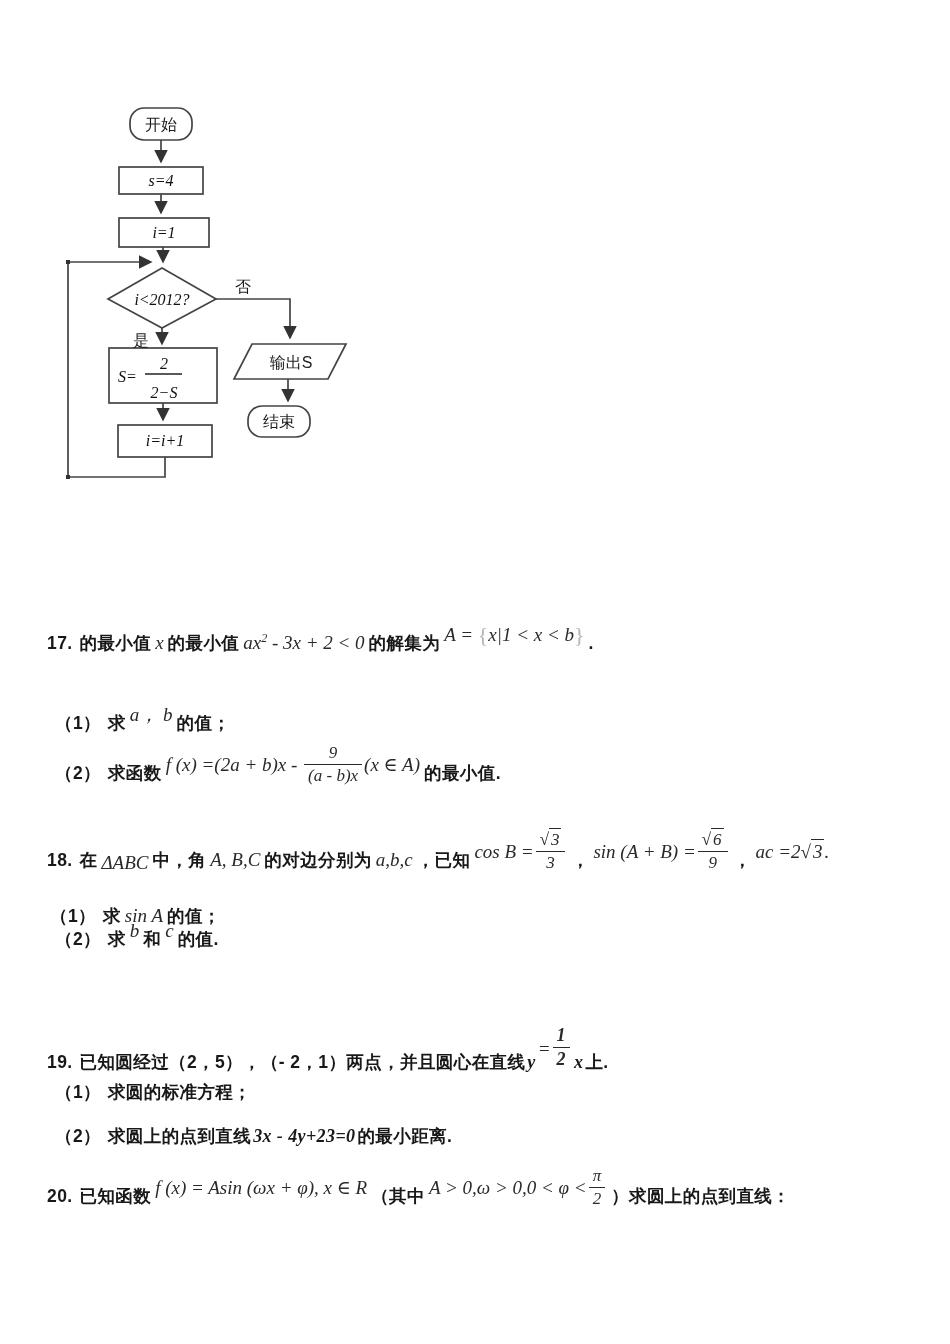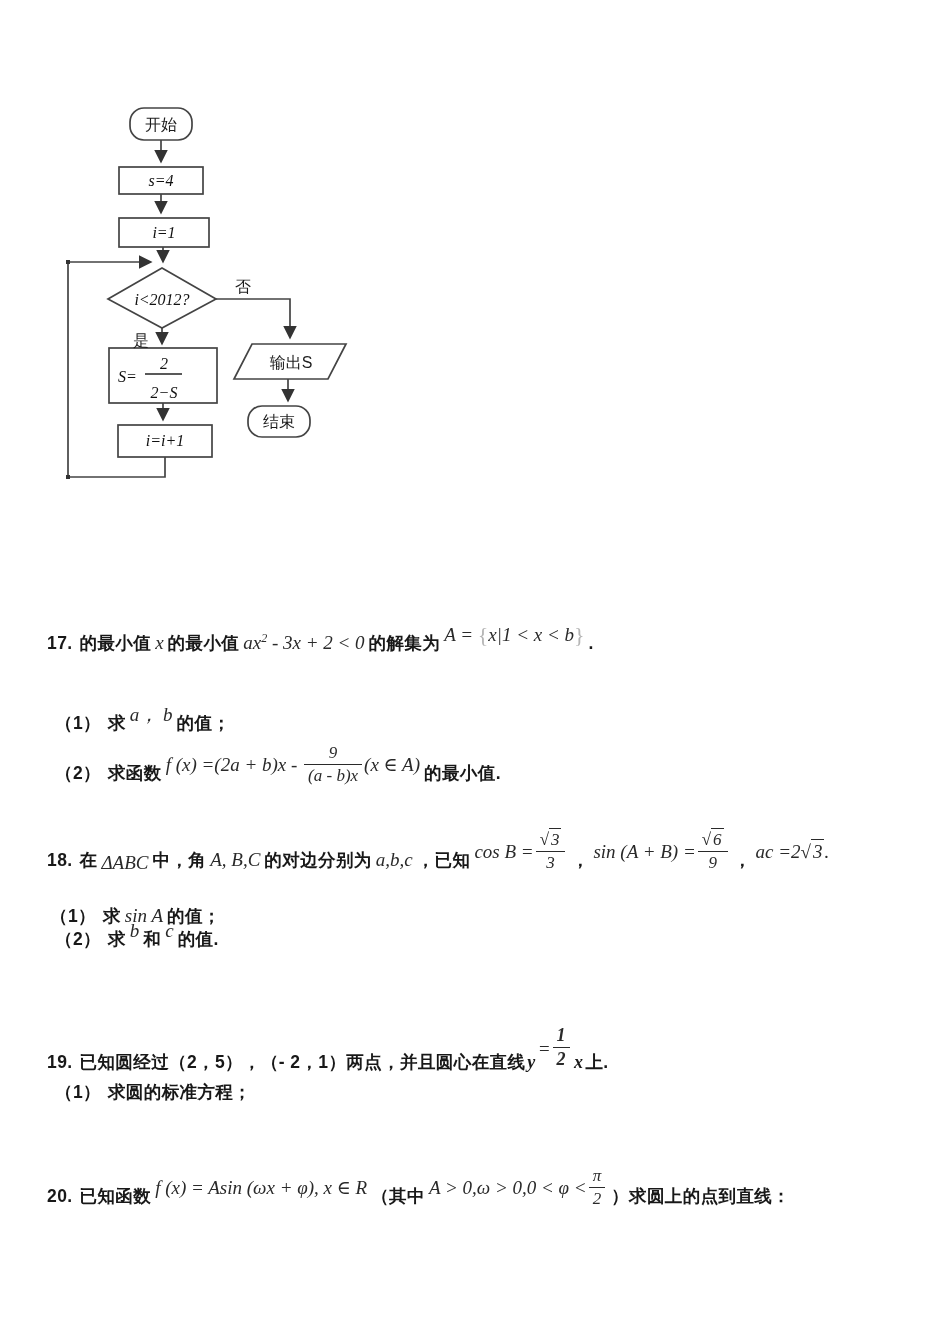--- a/index.html
+++ b/index.html
@@ -118,18 +118,21 @@
   </div>
 
   <div class="line" style="left:47px;top:1041px;">
     <span class="num">19.</span><span>已知圆经过（2，5），（- 2，1）两点，并且圆心在直线</span><span class="bi">y</span><span class="up19"><span class="m" style="margin:0;">=</span><span class="frac"><span class="fnum">1</span><span class="fden">2</span></span></span><span class="bi">x</span><span>上.</span>
   </div>
 
   <div class="line" style="left:55px;top:1080px;">
     <span class="num">（1）</span><span>求圆的标准方程；</span>
   </div>
 
+  <div class="line" style="left:55px;top:1124px;">
+    <span class="num">（2）</span><span>求圆上的点到直线</span><span class="bi">3x - 4y+23=0</span><span>的最小距离.</span>
+  </div>
 
   <div class="line" style="left:47px;top:1177px;">
     <span class="num">20.</span><span>已知函数</span><span class="m up">f (x) = Asin (ωx + φ), x ∈ R</span><span>（其中</span><span class="m up"><span>A &gt; 0,ω &gt; 0,0 &lt; φ &lt;</span><span class="frac"><span class="fnum">π</span><span class="fden">2</span></span></span><span>）求圆上的点到直线：</span>
   </div>
 
 </div>
 
 </body></html>

